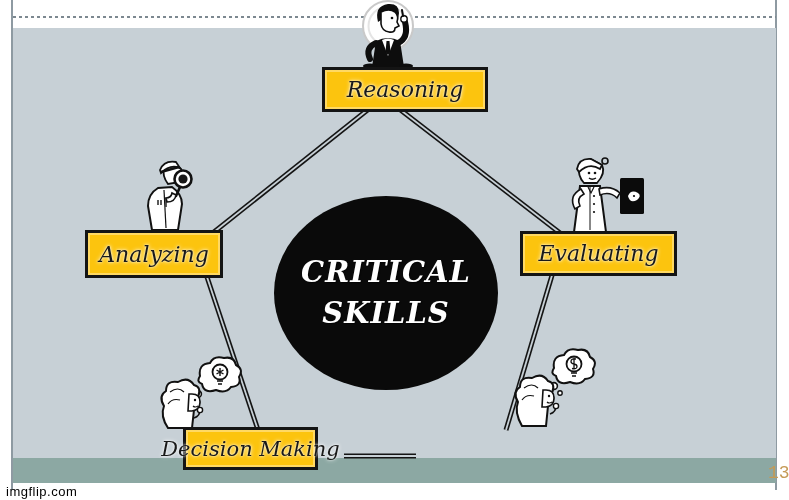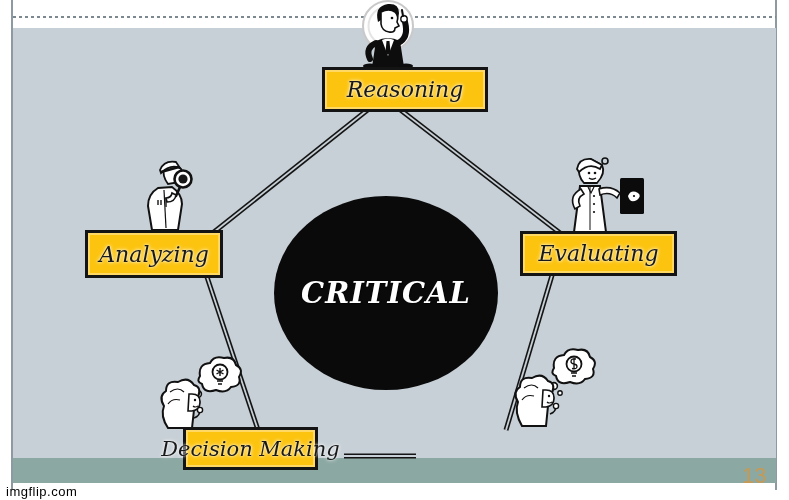--- a/index.html
+++ b/index.html
@@ -58,22 +58,22 @@
   .char.detective{left:130px;top:160px;width:80px; height:72px;}
   .char.evaluator{left:550px;top:156px;width:100px;height:78px;}
   .char.woman-l  {left:156px;top:354px;width:92px; height:76px;}
   .char.woman-r  {left:510px;top:346px;width:92px; height:82px;}
   
   .watermark{
     position:absolute;left:6px;top:484px;
     font-size:13px;color:#000000;letter-spacing:0.5px;
   }
   .page-number{
-    position:absolute;left:742px;top:463px;
-    font-family:Liberation Sans, sans-serif;font-size:22px;color:#c59a55;
+    position:absolute;left:768px;top:463px;
+    font-family:Liberation Mono, monospace;font-size:18px;color:#c59a55;
   }
 </style>
 </head>
 <body>
 
 <div class="canvas">
 
   <div class="vguide left"></div>
   <div class="vguide right"></div>
   <div class="dashed-top"></div>
@@ -181,20 +181,21 @@
     <path d="M14,42 Q22,36 28,42 M12,54 Q16,48 24,50" fill="none" stroke="#111111" stroke-width="1.2"></path>
     <path d="M36,44 Q44,44 44,52 Q44,60 36,61 L32,61 L33,44 Z" fill="#ffffff" stroke="#111111" stroke-width="1.6"></path>
     <circle cx="39" cy="50" r="1.2" fill="#111111"></circle>
     <path d="M42,56 q-3,2 -5,0" fill="none" stroke="#111111" stroke-width="1.2"></path>
     <path d="M40,68 q6,-2 6,-8" fill="none" stroke="#111111" stroke-width="1.6"></path>
     <circle cx="46" cy="60" r="2.6" fill="#ffffff" stroke="#111111" stroke-width="1.4"></circle>
   </svg>
 
   <div class="center-circle">
     <div class="center-line">CRITICAL</div>
+    <div class="center-line">SKILLS</div>
   </div>
 
   <div class="skill-box box-reasoning">
     <span>Reasoning</span>
   </div>
   <div class="skill-box box-analyzing">
     <span>Analyzing</span>
   </div>
   <div class="skill-box box-evaluating">
     <span>Evaluating</span>

